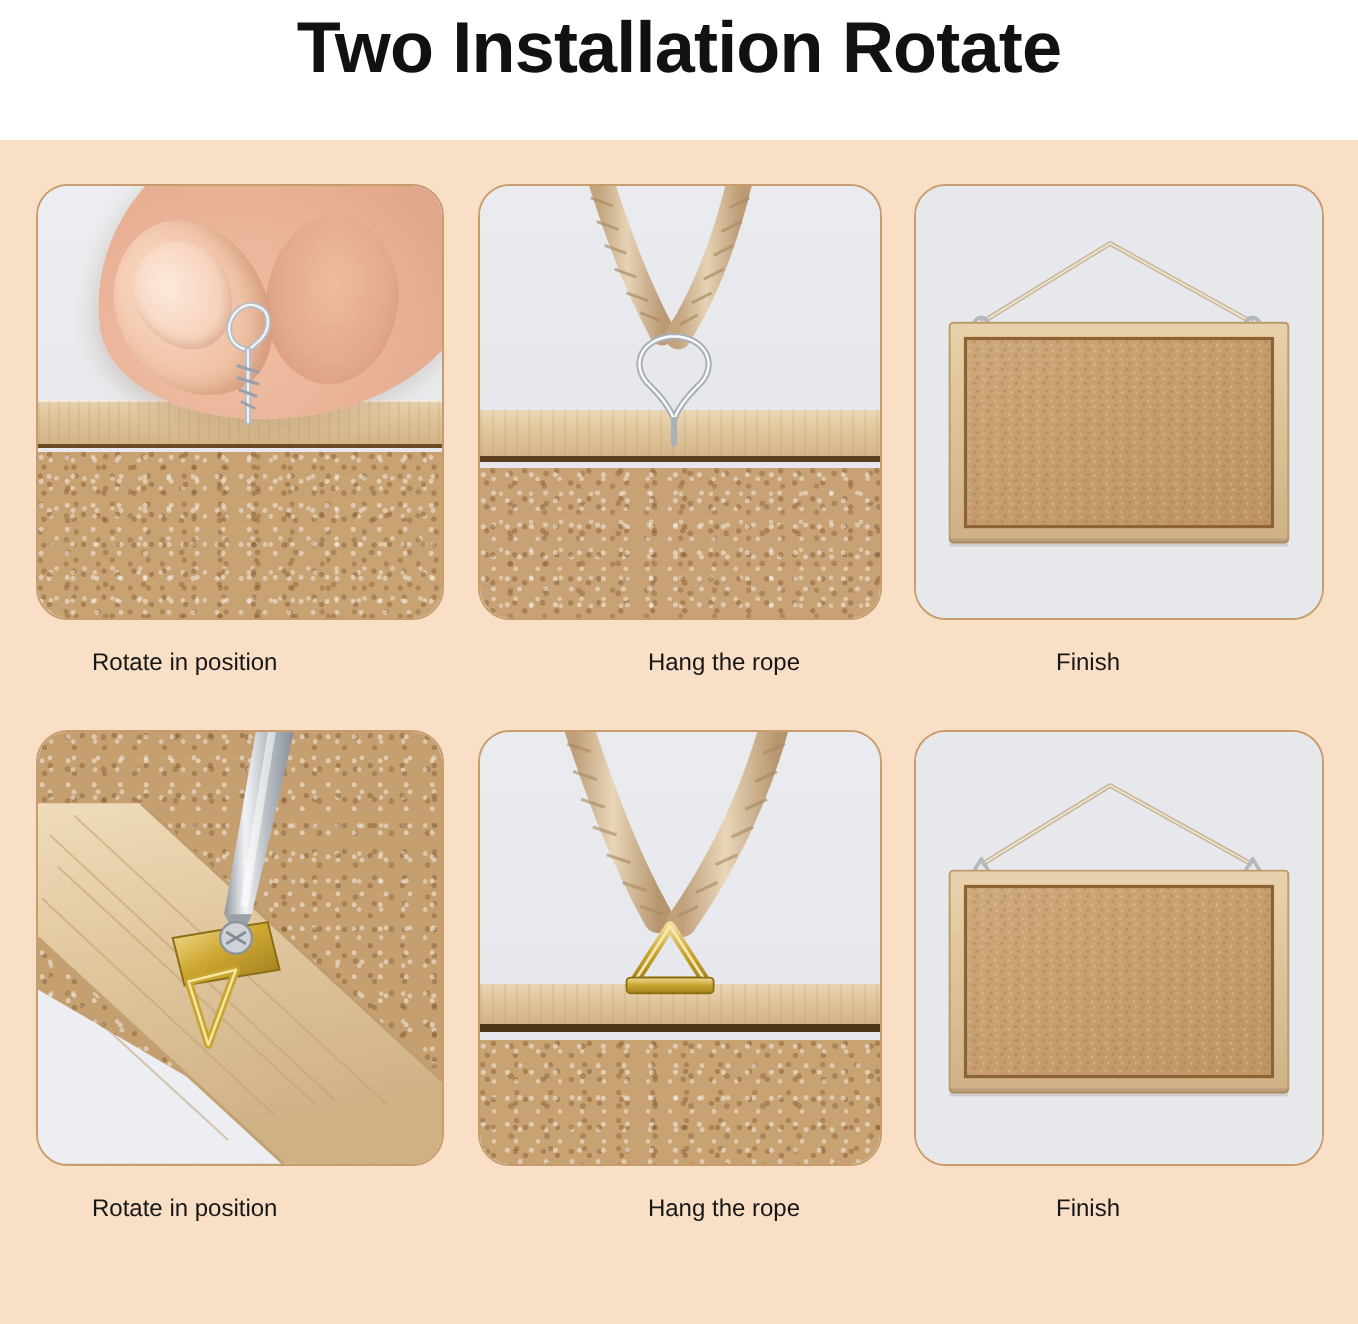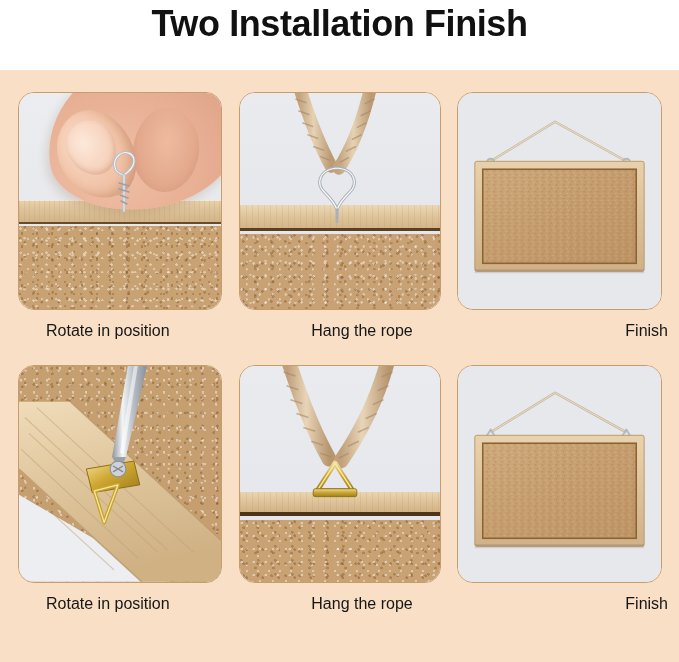--- a/index.html
+++ b/index.html
@@ -69,28 +69,28 @@
     background: #eceef1;
     overflow: hidden;
   }
   .panel-a { left: 18px;  width: 204px; }
   .panel-b { left: 239px; width: 202px; }
   .panel-c { left: 457px; width: 205px; }
 
   .caption {
     position: absolute;
     top: 228px;
-    font-size: 16px;
+    font-size: 12px;
     color: #161616;
     line-height: 22px;
     white-space: nowrap;
   }
   .cap-a { left: 46px;  width: 180px; text-align: left; }
   .cap-b { left: 272px; width: 180px; text-align: center; }
-  .cap-c { left: 528px; width: 140px; text-align: right; }
+  .cap-c { left: 528px; width: 140px; text-align: left; }
 
   
   .s1-bg {
     position: absolute; inset: 0;
     background: linear-gradient(180deg,#ebedf0 0%,#e7e9ec 55%,#e4e6ea 100%);
   }
   .s1-wood {
     position: absolute; left: 0; right: 0;
     top: 107px; height: 24px;
     background:
@@ -248,21 +248,21 @@
 
   .s6-bg { position: absolute; inset: 0; background: #e6e8ec; }
   .s6-art { position: absolute; inset: 0; }
 </style>
 </head>
 <body>
 
 <div class="page">
 
   <div class="title-band">
-    <h1 class="page-title">Two Installation Finish</h1>
+    <h1 class="page-title">Two Installation Rotate</h1>
   </div>
 
   <div class="content">
 
     <div class="row row-1">
 
       <div class="panel panel-a">
         <div class="s1-bg"></div>
         <div class="s1-wood"></div>
         <div class="s1-cork"></div>

